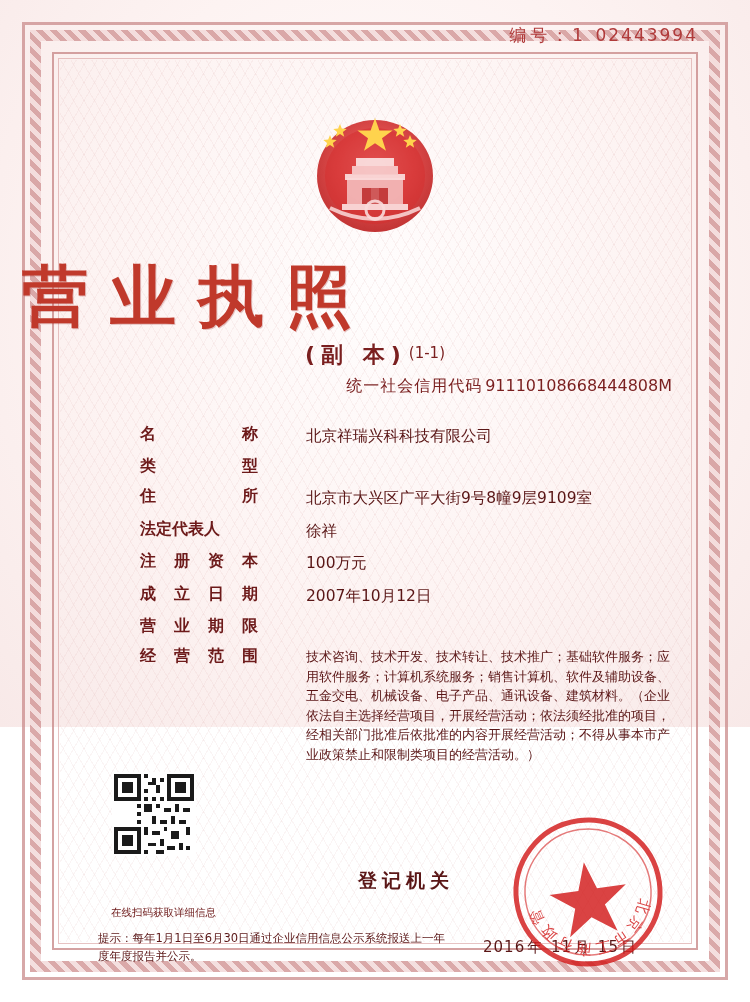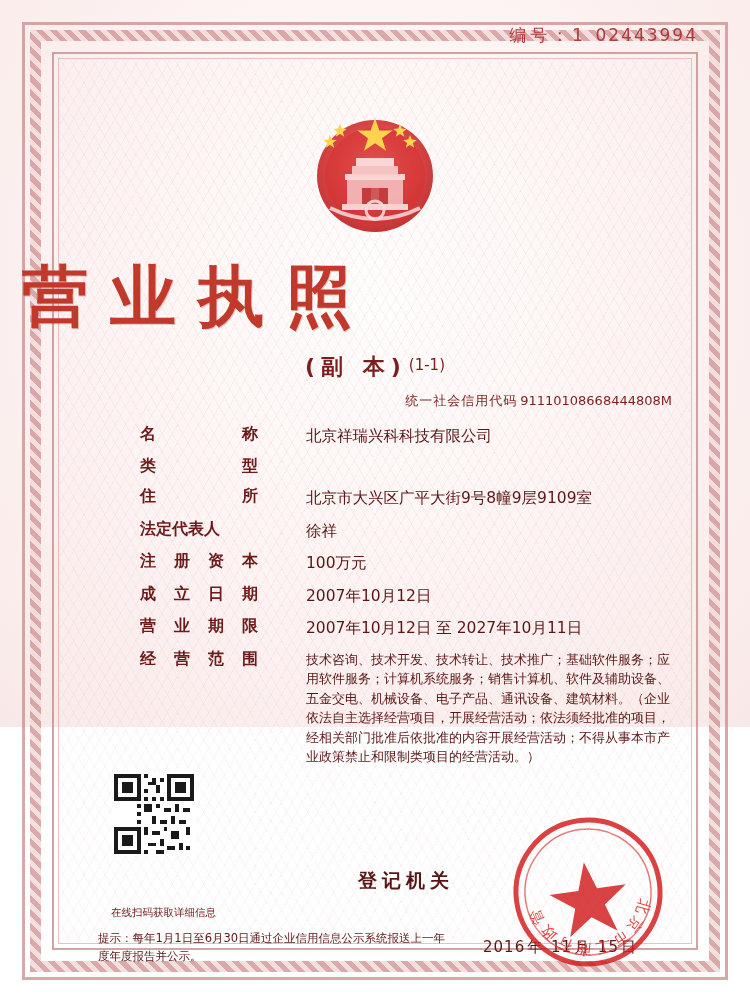--- a/index.html
+++ b/index.html
@@ -97,41 +97,41 @@
     font-family: "DejaVu Sans", "Liberation Sans", sans-serif;
     font-size: 66px;
     font-weight: bold;
     color: #c0392b;
     letter-spacing: 22px;
     text-indent: 22px;
     text-shadow: 1px 1px 0 rgba(150,30,30,.25);
   }
   .subtitle {
     position: absolute;
-    left: 0; right: 0; top: 352px;
+    left: 0; right: 0; top: 340px;
     text-align: center;
     color: #7a1f1f;
   }
   .subtitle .copy {
     font-size: 22px;
     letter-spacing: 6px;
     font-weight: bold;
   }
   .subtitle .copy-index {
     font-size: 15px;
     vertical-align: 4px;
     letter-spacing: 0;
     margin-left: 2px;
   }
 
   
   .credit-code {
     position: absolute;
-    right: 78px; top: 392px;
-    font-size: 13px;
+    right: 78px; top: 376px;
+    font-size: 16px;
     color: #7a1f1f;
     white-space: nowrap;
   }
   .credit-code .cc-label { letter-spacing: 1px; }
   .credit-code .cc-value { letter-spacing: 0px; margin-left: 3px; }
 
   
   .fields {
     position: absolute;
     left: 140px; top: 424px;
@@ -337,21 +337,20 @@
       <div class="field-value">2007年10月12日</div>
     </div>
 
     <div class="field-row">
       <div class="field-label">
         <span>营</span>
         <span>业</span>
         <span>期</span>
         <span>限</span>
       </div>
-      <div class="field-value">2007年10月12日  至  2027年10月11日</div>
     </div>
 
     <div class="field-row">
       <div class="field-label">
         <span>经</span>
         <span>营</span>
         <span>范</span>
         <span>围</span>
       </div>
       <div class="field-value scope">技术咨询、技术开发、技术转让、技术推广；基础软件服务；应用软件服务；计算机系统服务；销售计算机、软件及辅助设备、五金交电、机械设备、电子产品、通讯设备、建筑材料。（企业依法自主选择经营项目，开展经营活动；依法须经批准的项目，经相关部门批准后依批准的内容开展经营活动；不得从事本市产业政策禁止和限制类项目的经营活动。）</div>

